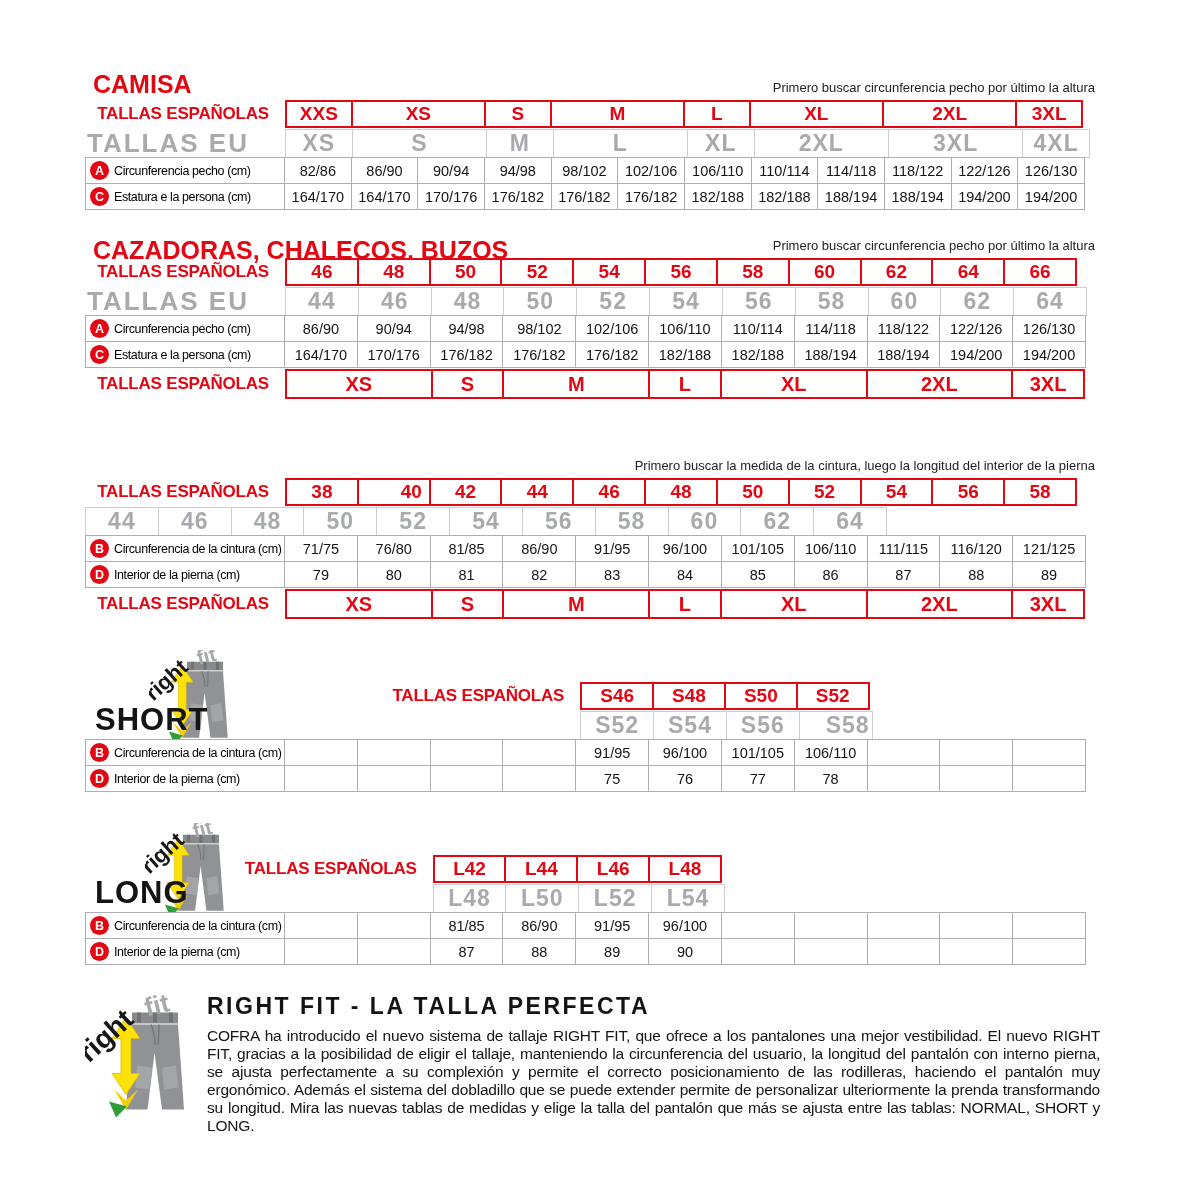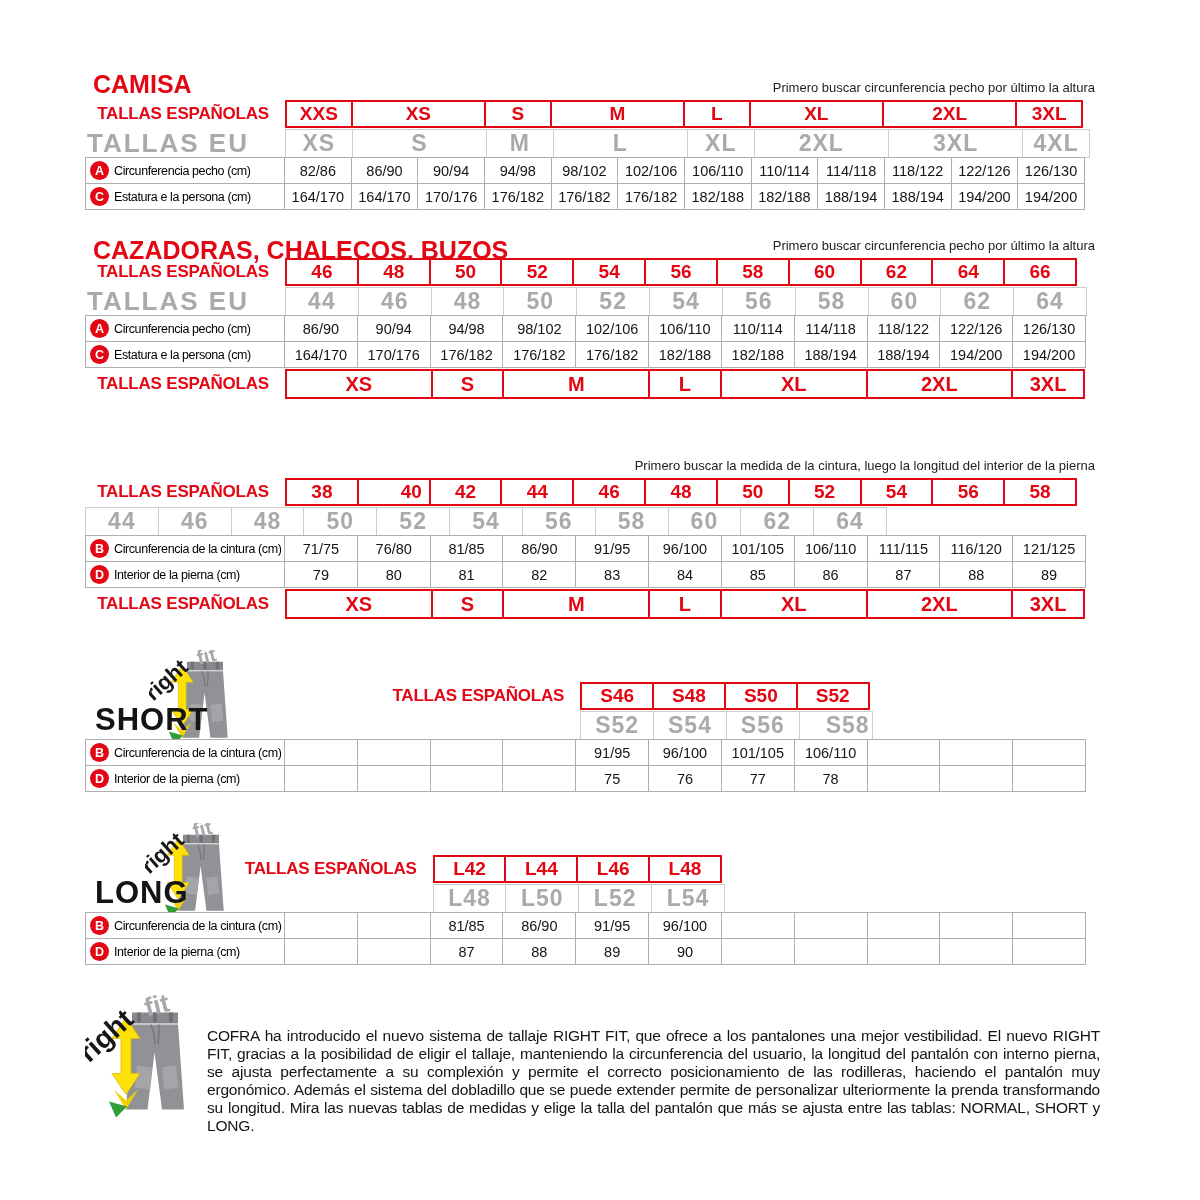--- a/index.html
+++ b/index.html
@@ -484,16 +484,17 @@
     </g>
     <g>
       <polygon points="41,20 27,41 36,41 36,76 27,76 41,97 55,76 46,76 46,41 55,41" fill="#ffe10a" stroke="#d8b800" stroke-width="0.8"></polygon>
       <polygon points="29,92 41,103 53,92 41,112" fill="#f5d000"></polygon>
     </g>
     <polygon points="24,104 42,109 31,120" fill="#2f9e3a"></polygon>
     <text transform="translate(4,66) rotate(-42)" font-family="Liberation Sans, sans-serif" font-size="28" font-weight="bold" fill="#161616">right</text>
     <text transform="translate(62,19) rotate(-14)" font-family="Liberation Sans, sans-serif" font-size="26" font-weight="bold" fill="#a6a8ab">fit</text>
   </svg>
 </div>
+    <h2 class="rf-title">RIGHT FIT - LA TALLA PERFECTA</h2>
     <p class="rf-par">COFRA ha introducido el nuevo sistema de tallaje RIGHT FIT, que ofrece a los pantalones una mejor vestibilidad. El nuevo RIGHT FIT, gracias a la posibilidad de eligir el tallaje, manteniendo la circunferencia del usuario, la longitud del pantalón con interno pierna, se ajusta perfectamente a su complexión y permite el correcto posicionamiento de las rodilleras, haciendo el pantalón muy ergonómico. Además el sistema del dobladillo que se puede extender permite de personalizar ulteriormente la prenda transformando su longitud. Mira las nuevas tablas de medidas y elige la talla del pantalón que más se ajusta entre las tablas: NORMAL, SHORT y LONG.</p>
   </section>
 
 </div>
 
 </body></html>

